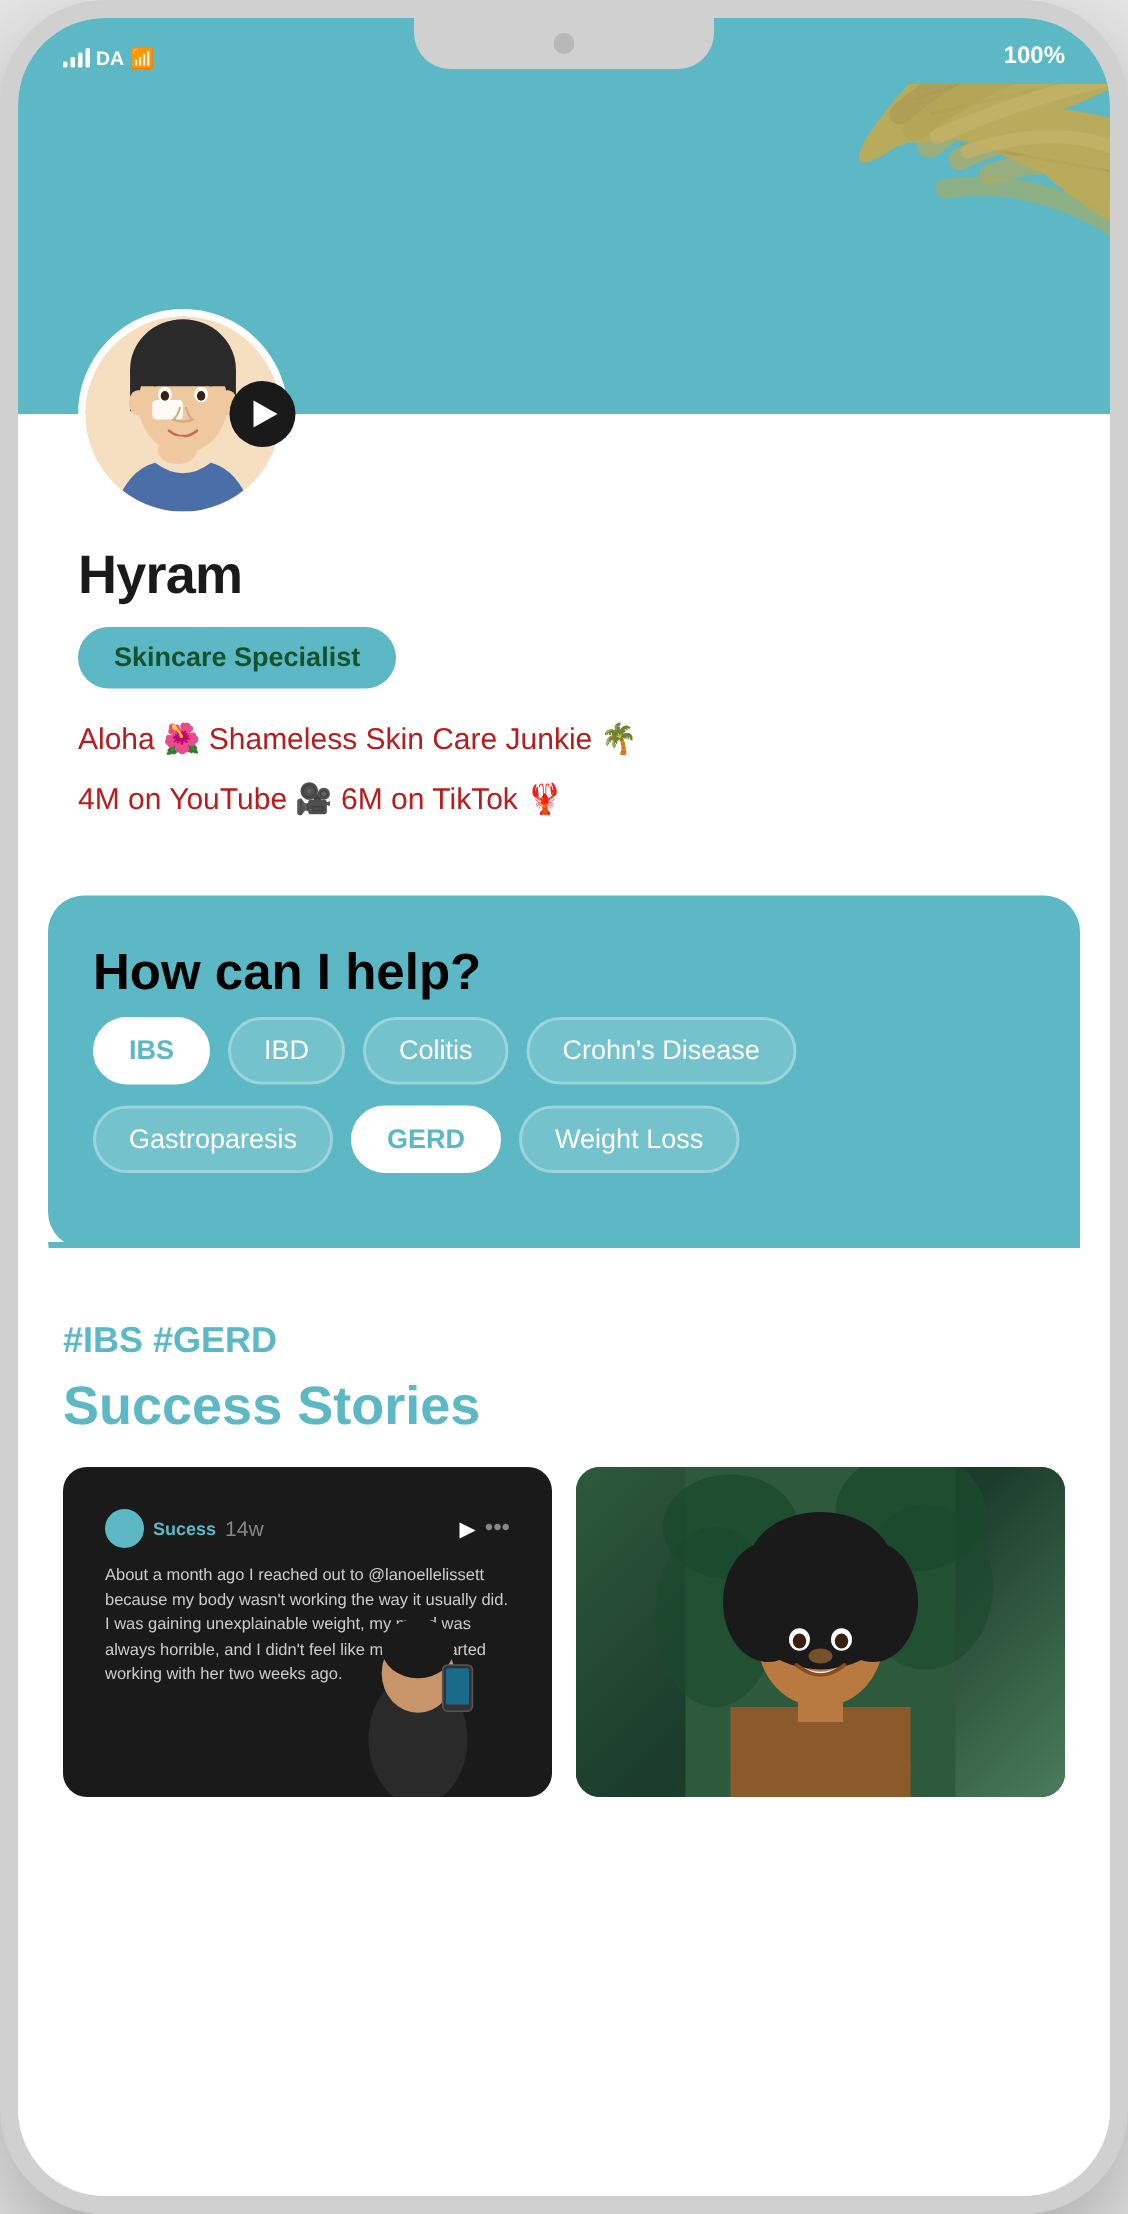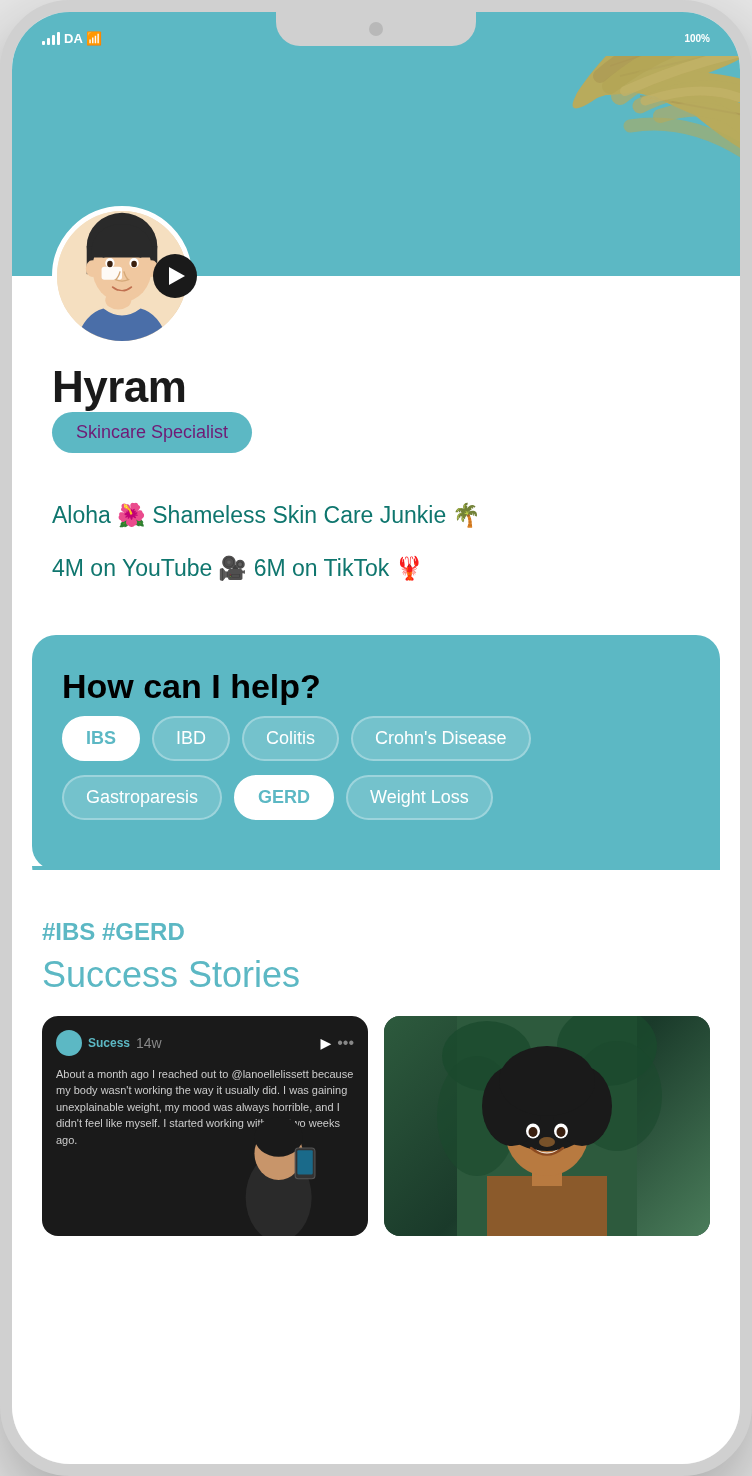--- a/index.html
+++ b/index.html
@@ -62,21 +62,21 @@
     }
     .status-left {
       font-size: 13px;
       font-weight: 600;
       color: #fff;
       display: flex;
       align-items: center;
       gap: 4px;
     }
     .status-right {
-      font-size: 10px;
+      font-size: 16px;
       font-weight: 600;
       color: #fff;
     }
     .signal-bars {
       display: flex;
       align-items: flex-end;
       gap: 2px;
       height: 14px;
     }
     .signal-bar {
@@ -159,41 +159,41 @@
     .play-triangle {
       width: 0;
       height: 0;
       border-top: 9px solid transparent;
       border-bottom: 9px solid transparent;
       border-left: 16px solid #fff;
       margin-left: 3px;
     }
 
     .profile-name {
-      font-size: 44px;
+      font-size: 36px;
       font-weight: 800;
       color: #1a1a1a;
+      margin-bottom: 14px;
       letter-spacing: -0.5px;
     }
     .specialty-tag {
       display: inline-block;
       background: #5cb8c4;
-      color: #701a75;
+      color: #14532d;
       font-size: 18px;
-      font-weight: 400;
+      font-weight: 700;
       padding: 10px 24px;
       border-radius: 30px;
-      margin-bottom: 28px;
+      margin-bottom: 18px;
     }
     .bio-text {
-      font-size: 23px;
-      color: #0f766e;
+      font-size: 20px;
+      color: #b91c1c;
       line-height: 1.6;
       margin-bottom: 8px;
-      margin-top: 16px;
     }
 
     
     .help-section {
       margin: 20px 20px 0;
       background: #5cb8c4;
       border-radius: 24px 24px 0 24px;
       padding: 32px 30px 36px;
       position: relative;
     }
@@ -238,21 +238,21 @@
       padding: 24px 30px 20px;
     }
     .hashtags {
       font-size: 24px;
       font-weight: 700;
       color: #5cb8c4;
       margin-bottom: 8px;
     }
     .stories-title {
       font-size: 36px;
-      font-weight: 400;
+      font-weight: 700;
       color: #5cb8c4;
       margin-bottom: 20px;
     }
     .stories-grid {
       display: grid;
       grid-template-columns: 1fr 1fr;
       gap: 16px;
     }
     .story-card {
       border-radius: 16px;
@@ -267,21 +267,21 @@
     }
     .story-card-right {
       background: #2d4a3e;
     }
     .story-card-content {
       position: absolute;
       top: 0;
       left: 0;
       right: 0;
       bottom: 0;
-      padding: 14px;
+      padding: 28px;
     }
     .story-card-header {
       display: flex;
       align-items: center;
       justify-content: space-between;
       margin-bottom: 10px;
     }
     .story-user-info {
       display: flex;
       align-items: center;

